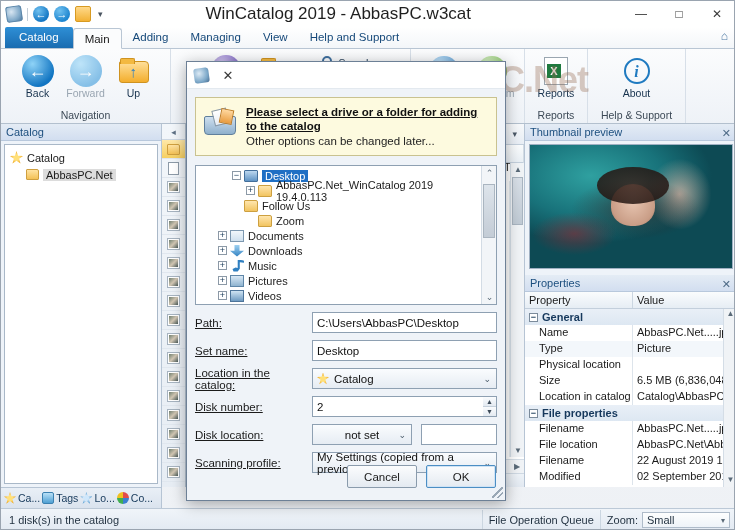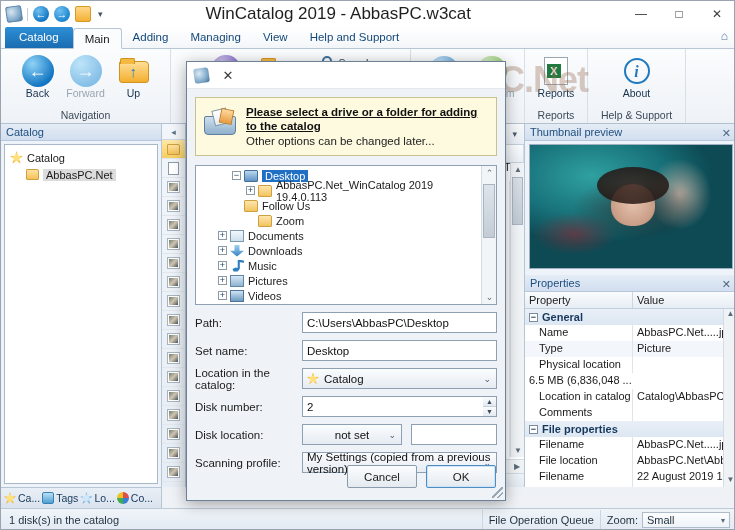--- a/index.html
+++ b/index.html
@@ -435,21 +435,21 @@
   .dtree-scroll .a {
     position: absolute; left: 0; width: 15px; height: 14px; text-align: center;
     font-size: 9px; color: #5a6a78; line-height: 14px;
   }
   .dtree-scroll .th {
     position: absolute; left: 1px; top: 18px; width: 12px; height: 54px;
     background: linear-gradient(#dde4eb, #c3ccd6); border: 1px solid #aab5c0;
   }
 
   .frow { display: flex; align-items: center; margin: 7px 8px 0; height: 21px; }
-  .flabel { width: 107px; font-size: 11.5px; color: #1b1b1b; }
+  .flabel { width: 117px; font-size: 11.5px; color: #1b1b1b; text-decoration: underline; }
   .finput {
     flex: 1; height: 21px; background: #fff; border: 1px solid #8ea0b2;
     font-size: 11.5px; color: #111; padding: 0 4px; display: flex; align-items: center;
   }
   .fselect {
     flex: 1; height: 21px; background: linear-gradient(#fafcfe, #e6ecf3);
     border: 1px solid #8ea0b2; font-size: 11.5px; color: #111;
     padding: 0 4px; display: flex; align-items: center; position: relative;
   }
   .fselect .cv { position: absolute; right: 5px; font-size: 9px; color: #4a5b6b; }
@@ -853,29 +853,26 @@
             </div>
           <div class="prow alt">
               <div class="pk">Type</div>
               <div class="pv">Picture</div>
             </div>
           <div class="prow">
               <div class="pk">Physical location</div>
               <div class="pv"></div>
             </div>
           <div class="prow">
+              <div class="pk">Size</div>
               <div class="pv">6.5 MB (6,836,048 ...</div>
             </div>
           <div class="prow">
               <div class="pk">Location in catalog</div>
               <div class="pv">Catalog\AbbasPC....</div>
-            </div>
-          <div class="prow">
-              <div class="pk">Comments</div>
-              <div class="pv"></div>
             </div>
           <div class="prow grp">
             <span class="exp-box">−</span>
             <span>File properties</span>
           </div>
           <div class="prow">
               <div class="pk">Filename</div>
               <div class="pv">AbbasPC.Net.....jpg</div>
             </div>
           <div class="prow">

